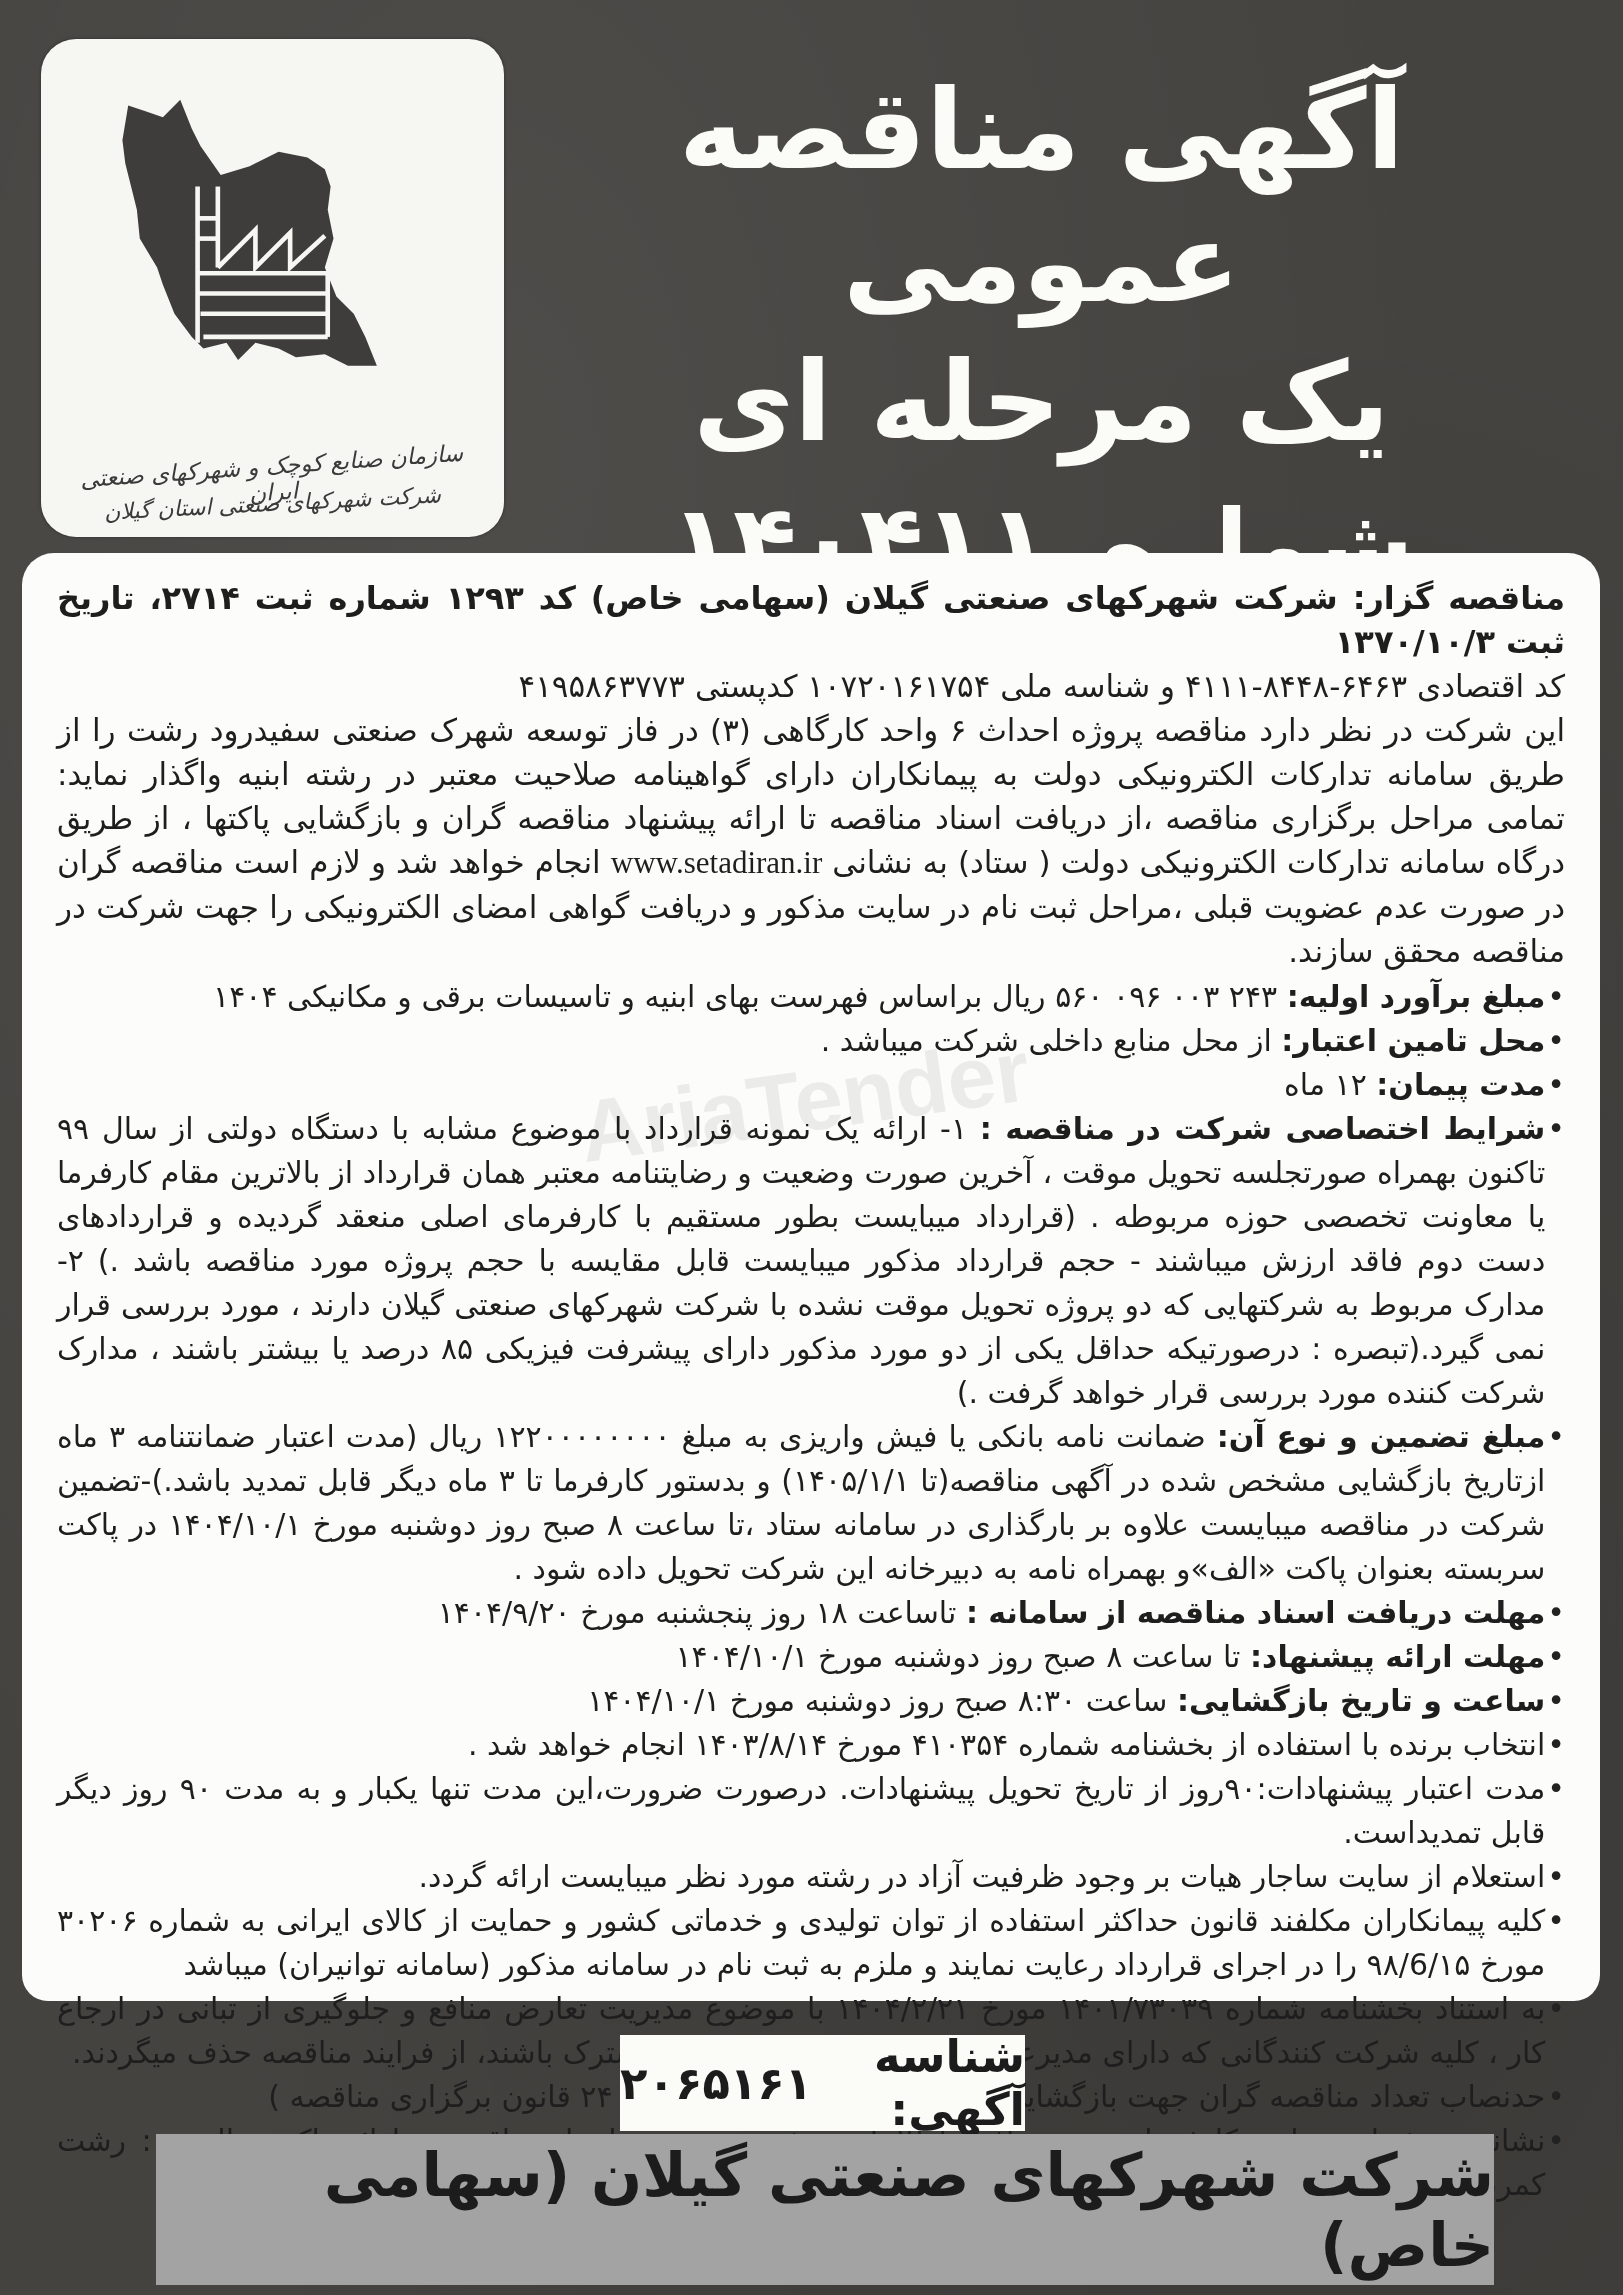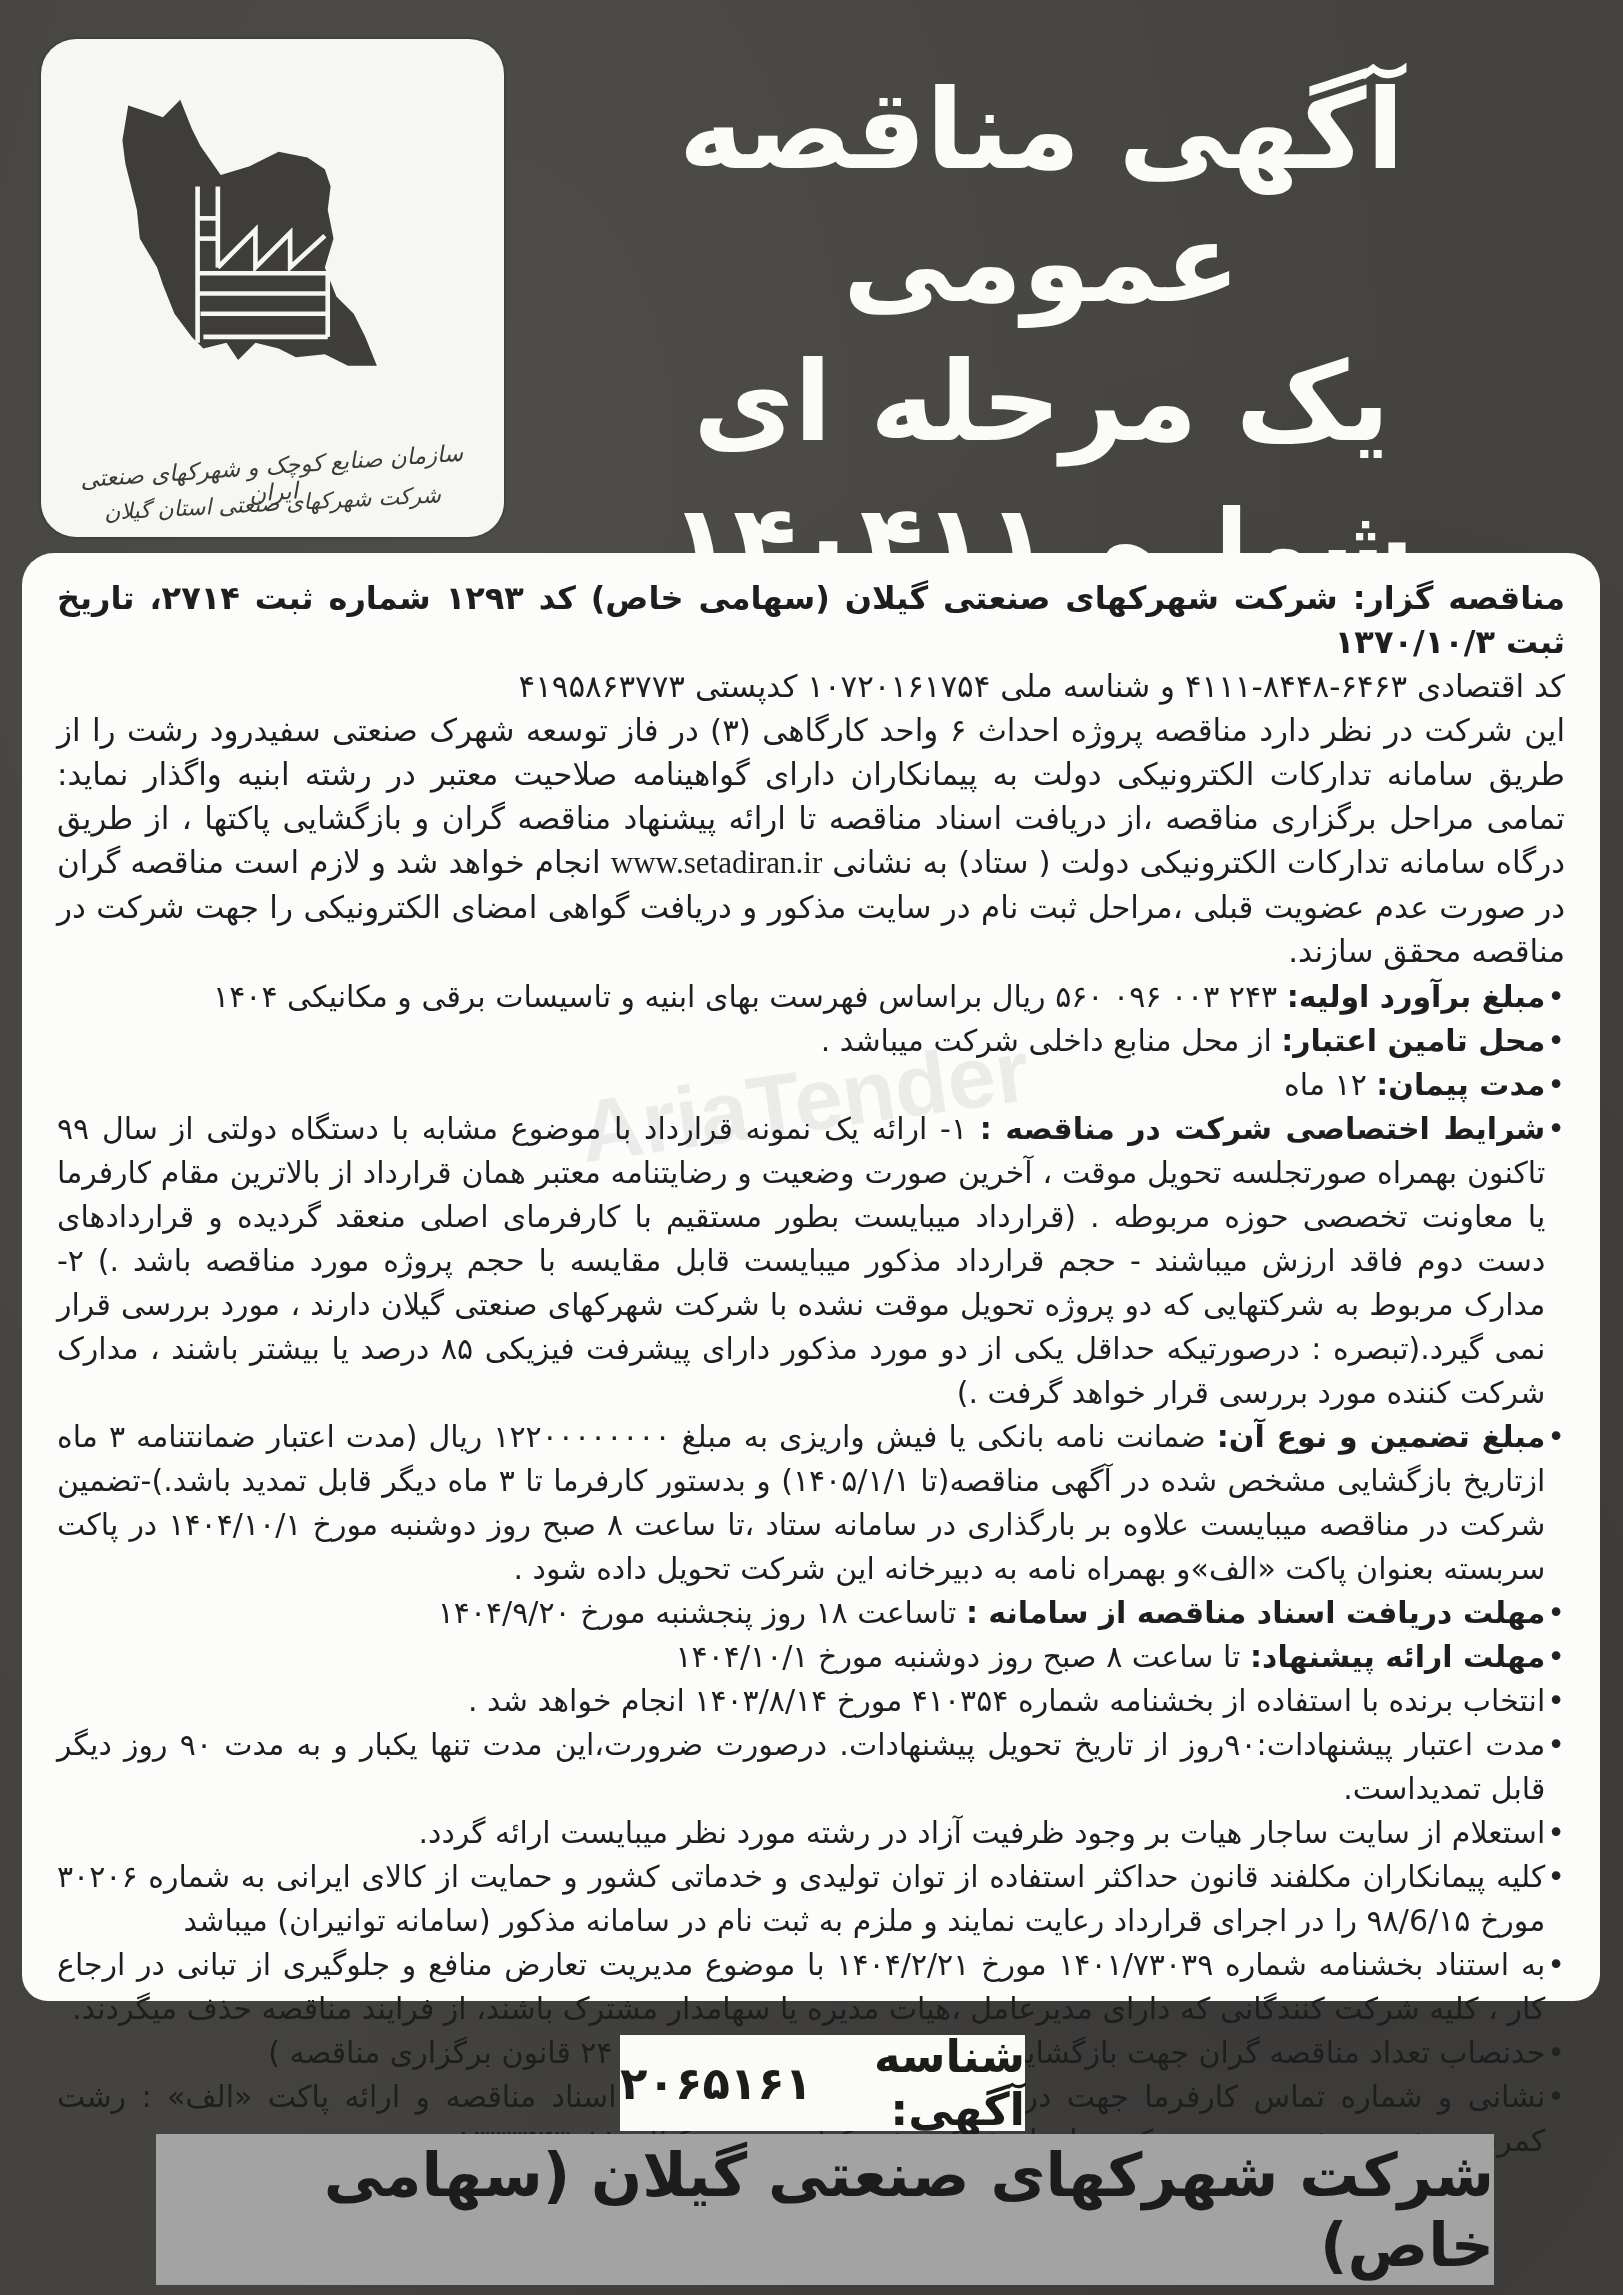--- a/index.html
+++ b/index.html
@@ -254,20 +254,24 @@
       </li>
       <li>
         <span class="item-label">مهلت دریافت اسناد مناقصه از سامانه :</span>
         <span>تاساعت ۱۸ روز پنجشنبه مورخ ۱۴۰۴/۹/۲۰</span>
       </li>
       <li>
         <span class="item-label">مهلت ارائه پیشنهاد:</span>
         <span>تا ساعت ۸ صبح روز دوشنبه مورخ ۱۴۰۴/۱۰/۱</span>
       </li>
       <li>
+        <span class="item-label">ساعت و تاریخ بازگشایی:</span>
+        <span>ساعت ۸:۳۰ صبح روز دوشنبه مورخ ۱۴۰۴/۱۰/۱</span>
+      </li>
+      <li>
         <span>انتخاب برنده با استفاده از بخشنامه شماره ۴۱۰۳۵۴ مورخ ۱۴۰۳/۸/۱۴ انجام خواهد شد .</span>
       </li>
       <li>
         <span>مدت اعتبار پیشنهادات:۹۰روز از تاریخ تحویل پیشنهادات. درصورت ضرورت،این مدت تنها یکبار و به مدت ۹۰ روز دیگر قابل تمدیداست.</span>
       </li>
       <li>
         <span>استعلام از سایت ساجار هیات بر وجود ظرفیت آزاد در رشته مورد نظر میبایست ارائه گردد.</span>
       </li>
       <li>
         <span>کلیه پیمانکاران مکلفند قانون حداکثر استفاده از توان تولیدی و خدماتی کشور و حمایت از کالای ایرانی به شماره ۳۰۲۰۶ مورخ ۹۸/6/۱۵ را در اجرای قرارداد رعایت نمایند و ملزم به ثبت نام در سامانه مذکور (سامانه توانیران) میباشد</span>

